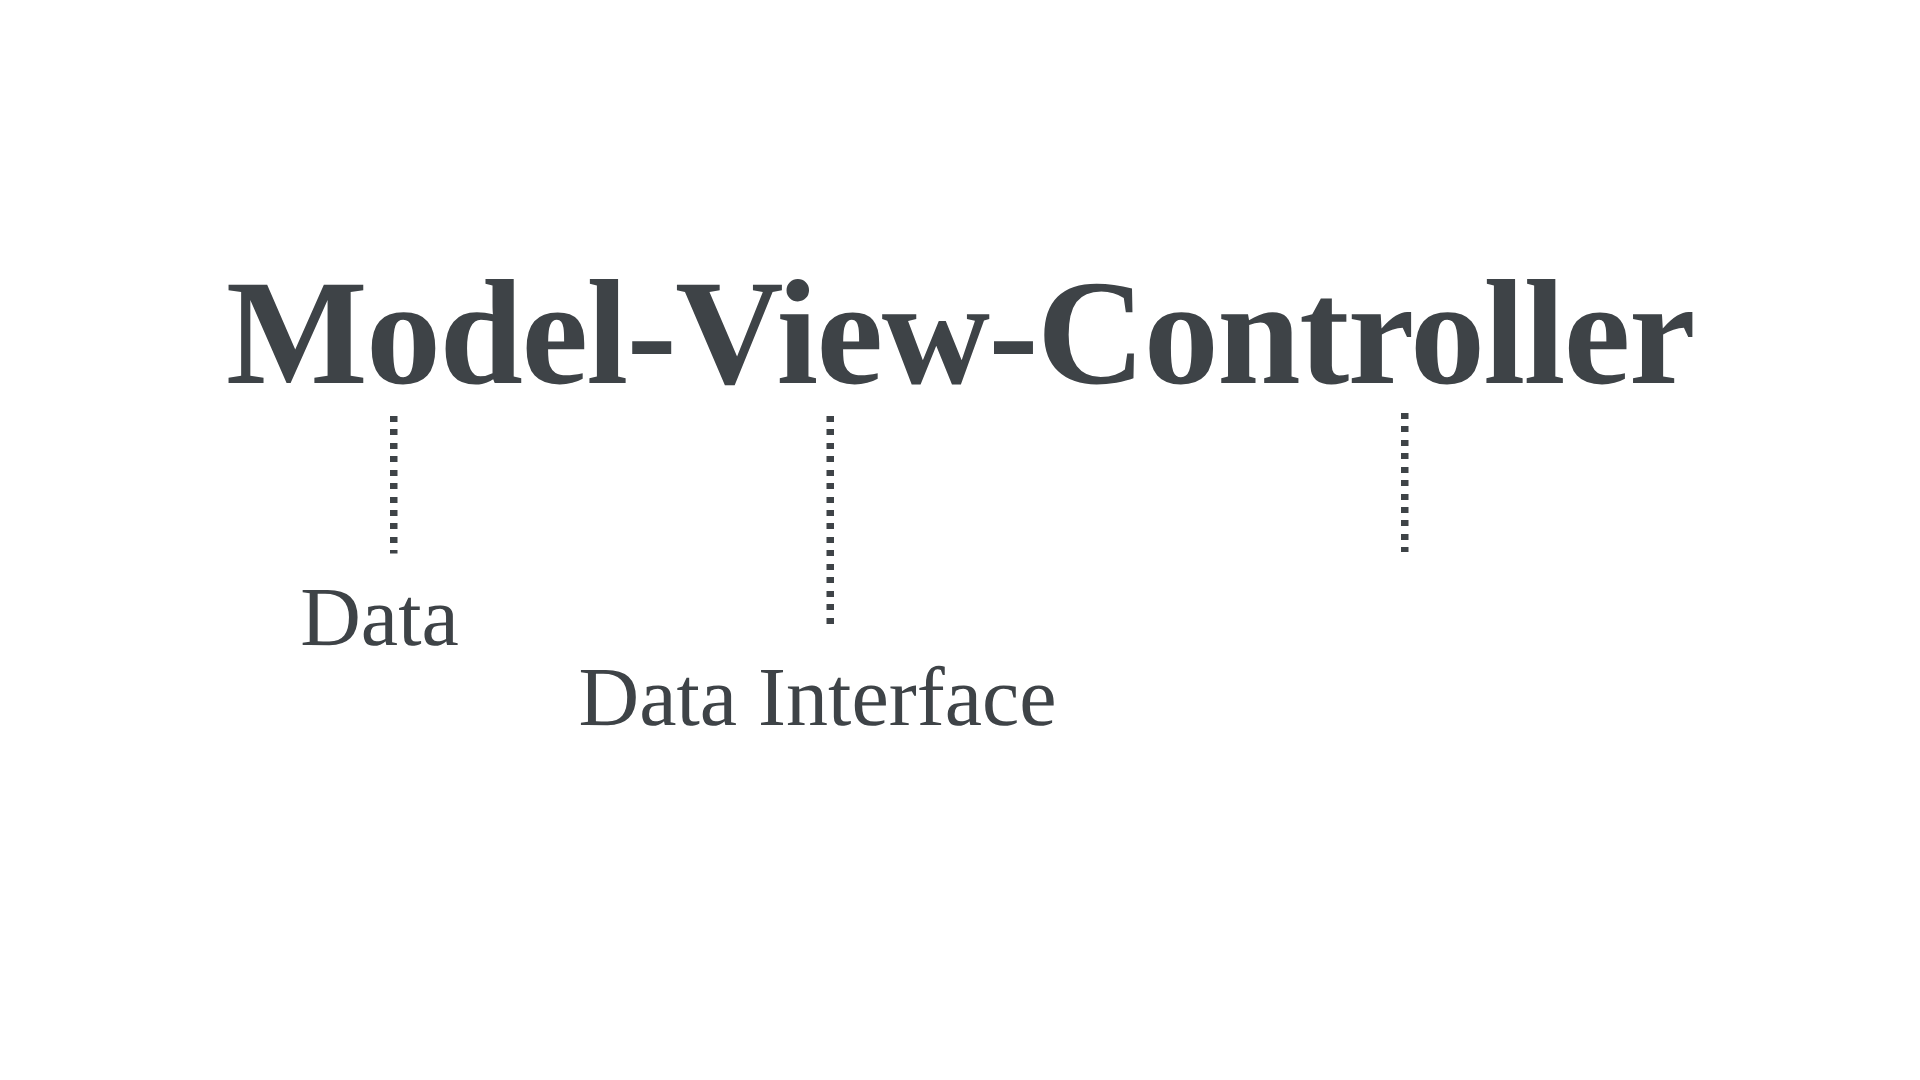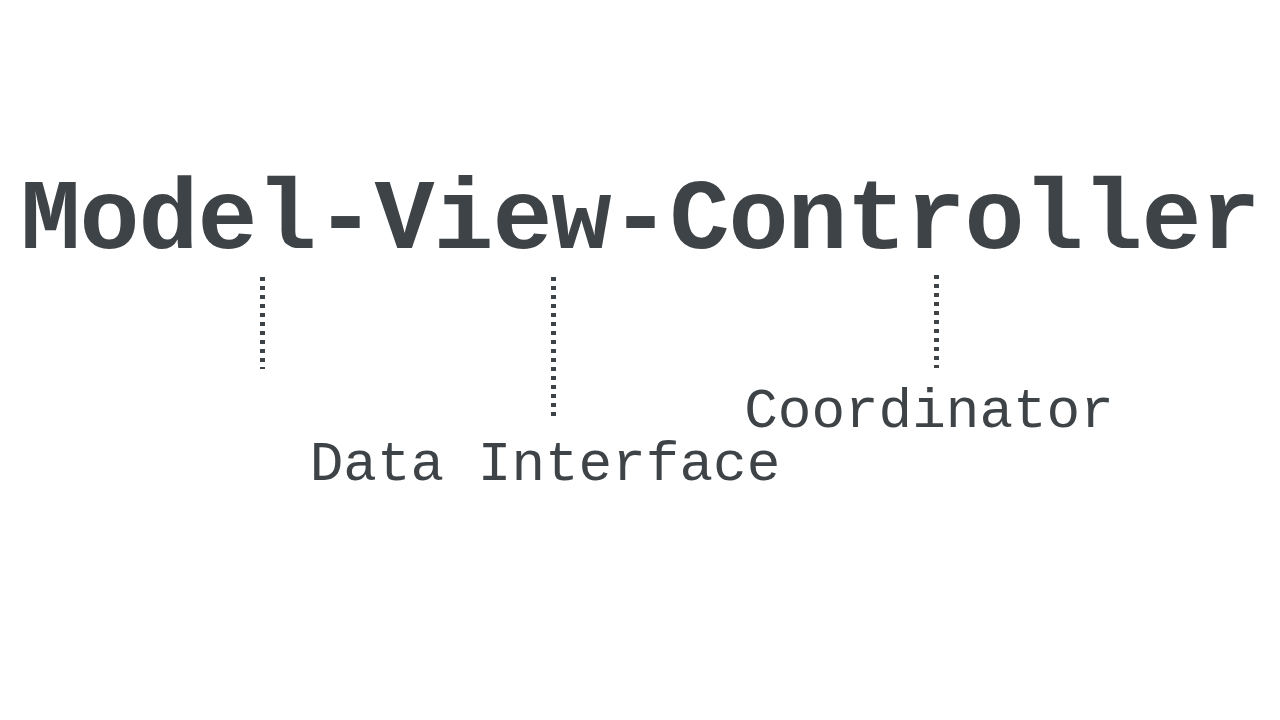--- a/index.html
+++ b/index.html
@@ -5,21 +5,21 @@
   html, body {
     margin: 0;
     padding: 0;
   }
   .stage {
     position: relative;
     width: 1280px;
     height: 556px;
     background: var(--bg, #ffffff);
     overflow: hidden;
-    font-family: Liberation Mono, monospace;
+    font-family: Liberation Serif, serif;
     color: var(--ink, #3e4347);
   }
   .title {
     position: absolute;
     left: 0;
     top: 172px;
     width: 1280px;
     margin: 0;
     text-align: center;
     font-size: 100px;
@@ -64,18 +64,18 @@
 <div class="stage" style="--ink: #3e4347; --bg: #ffffff;">
 
   <h1 class="title">Model-View-Controller</h1>
 
   <div class="connector c-model"></div>
 
   <div class="connector c-view"></div>
 
   <div class="connector c-controller"></div>
 
+  <p class="callout-label l-model">Data</p>
 
   <p class="callout-label l-view">Data Interface</p>
 
-  <p class="callout-label l-controller">Coordinator</p>
 
 </div>
 
 </body></html>

